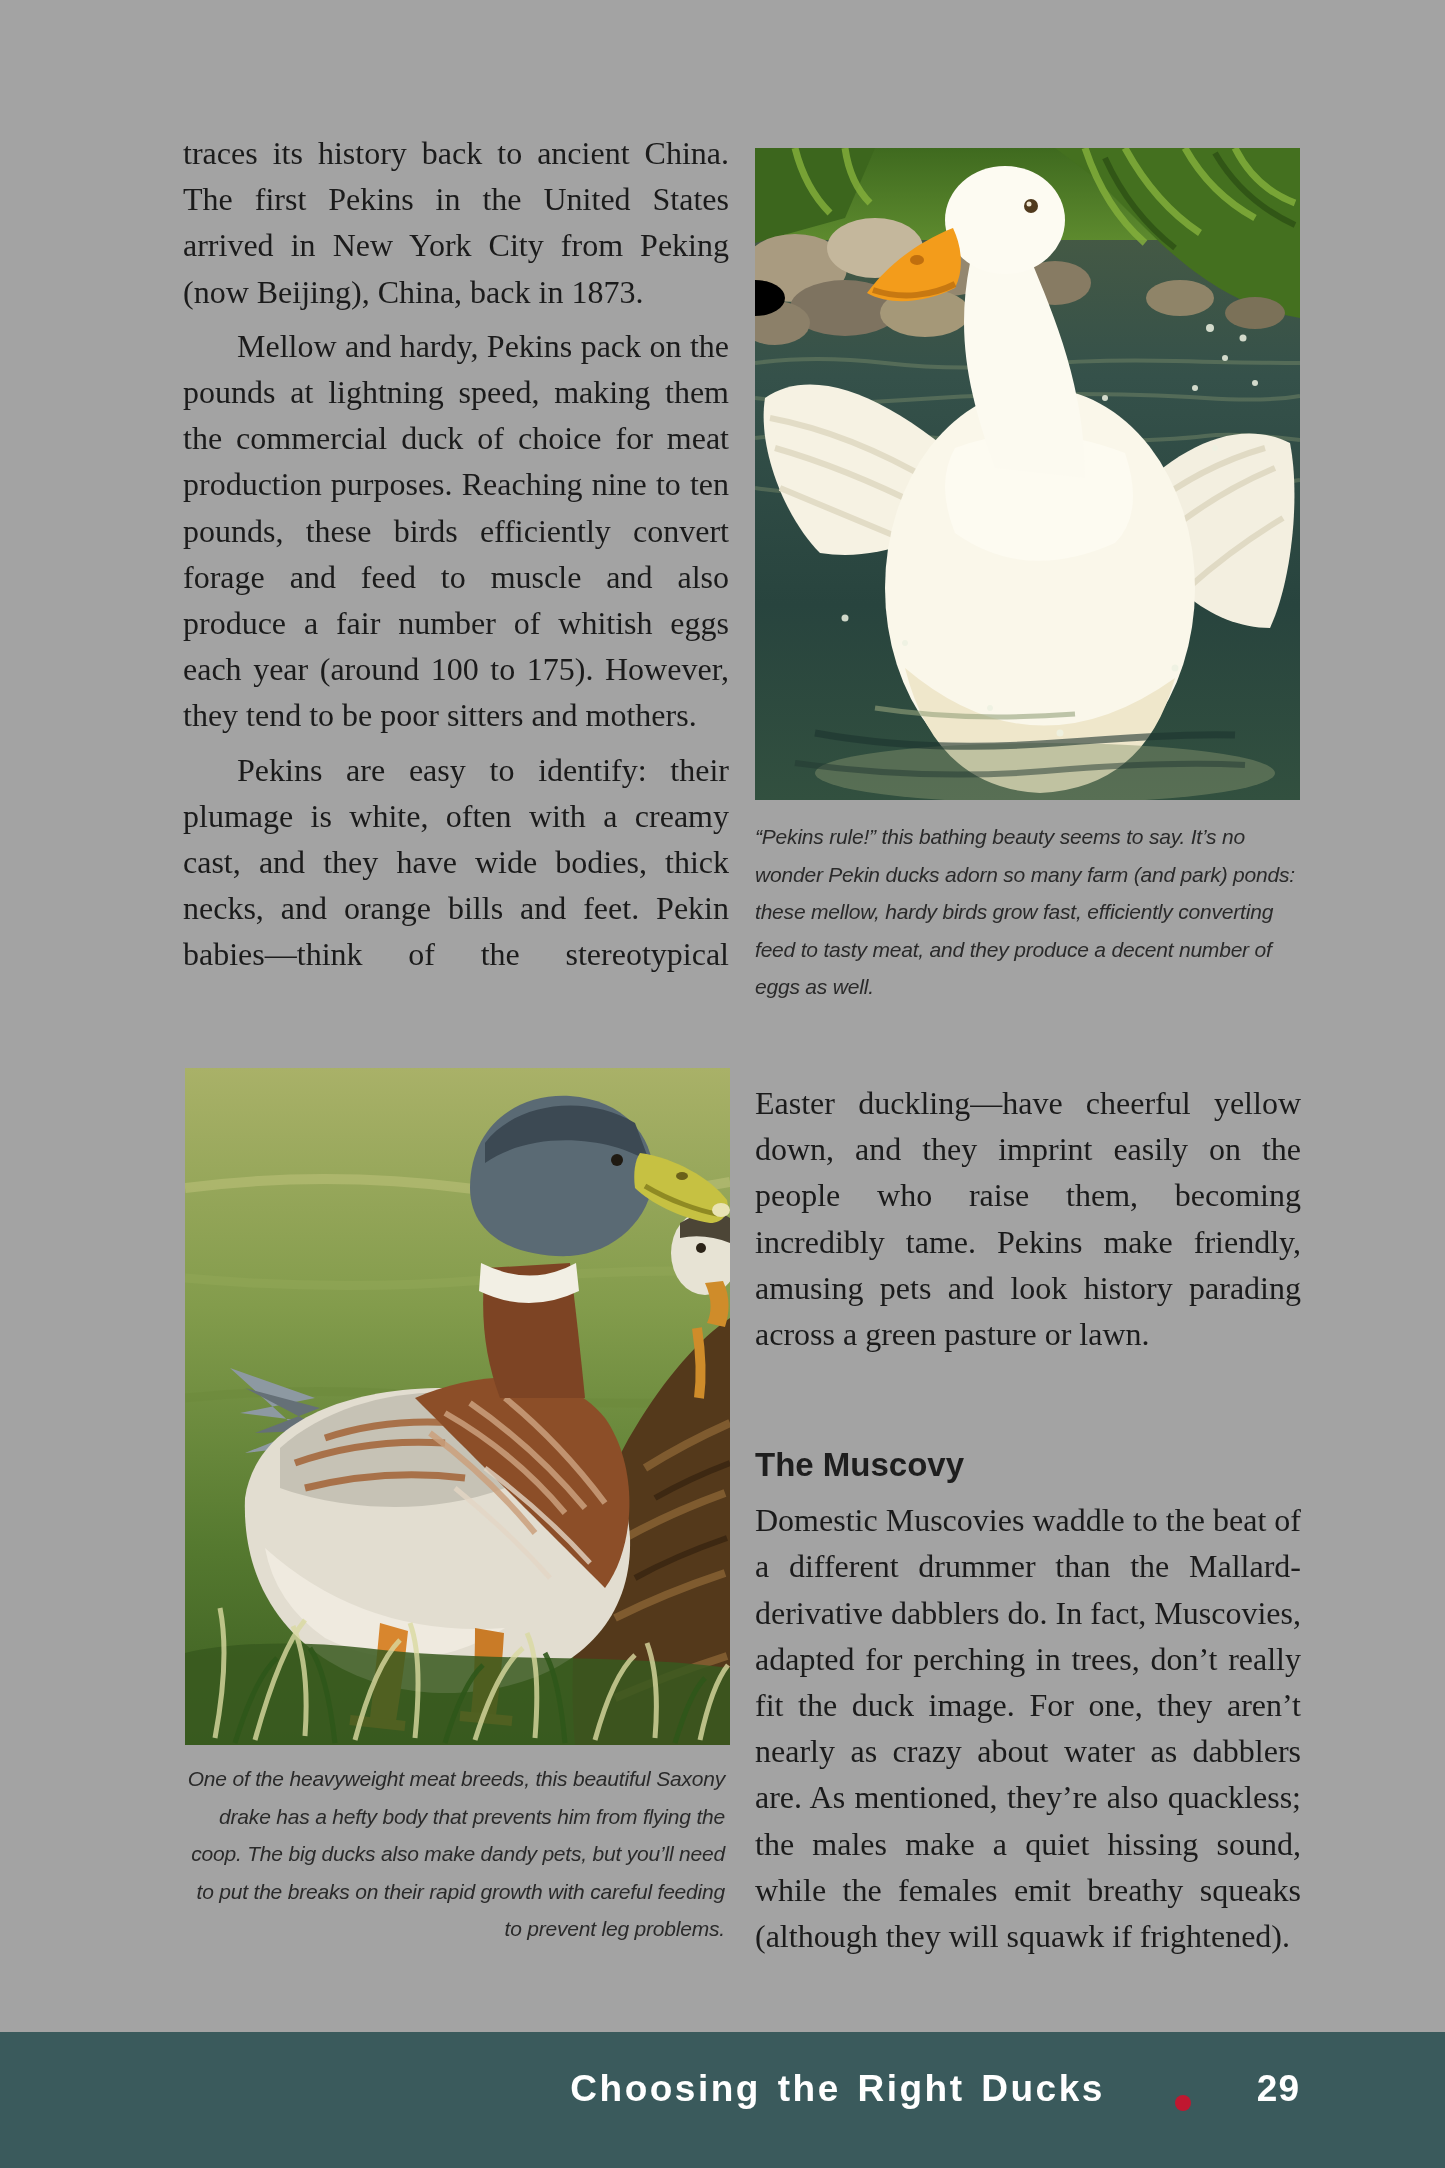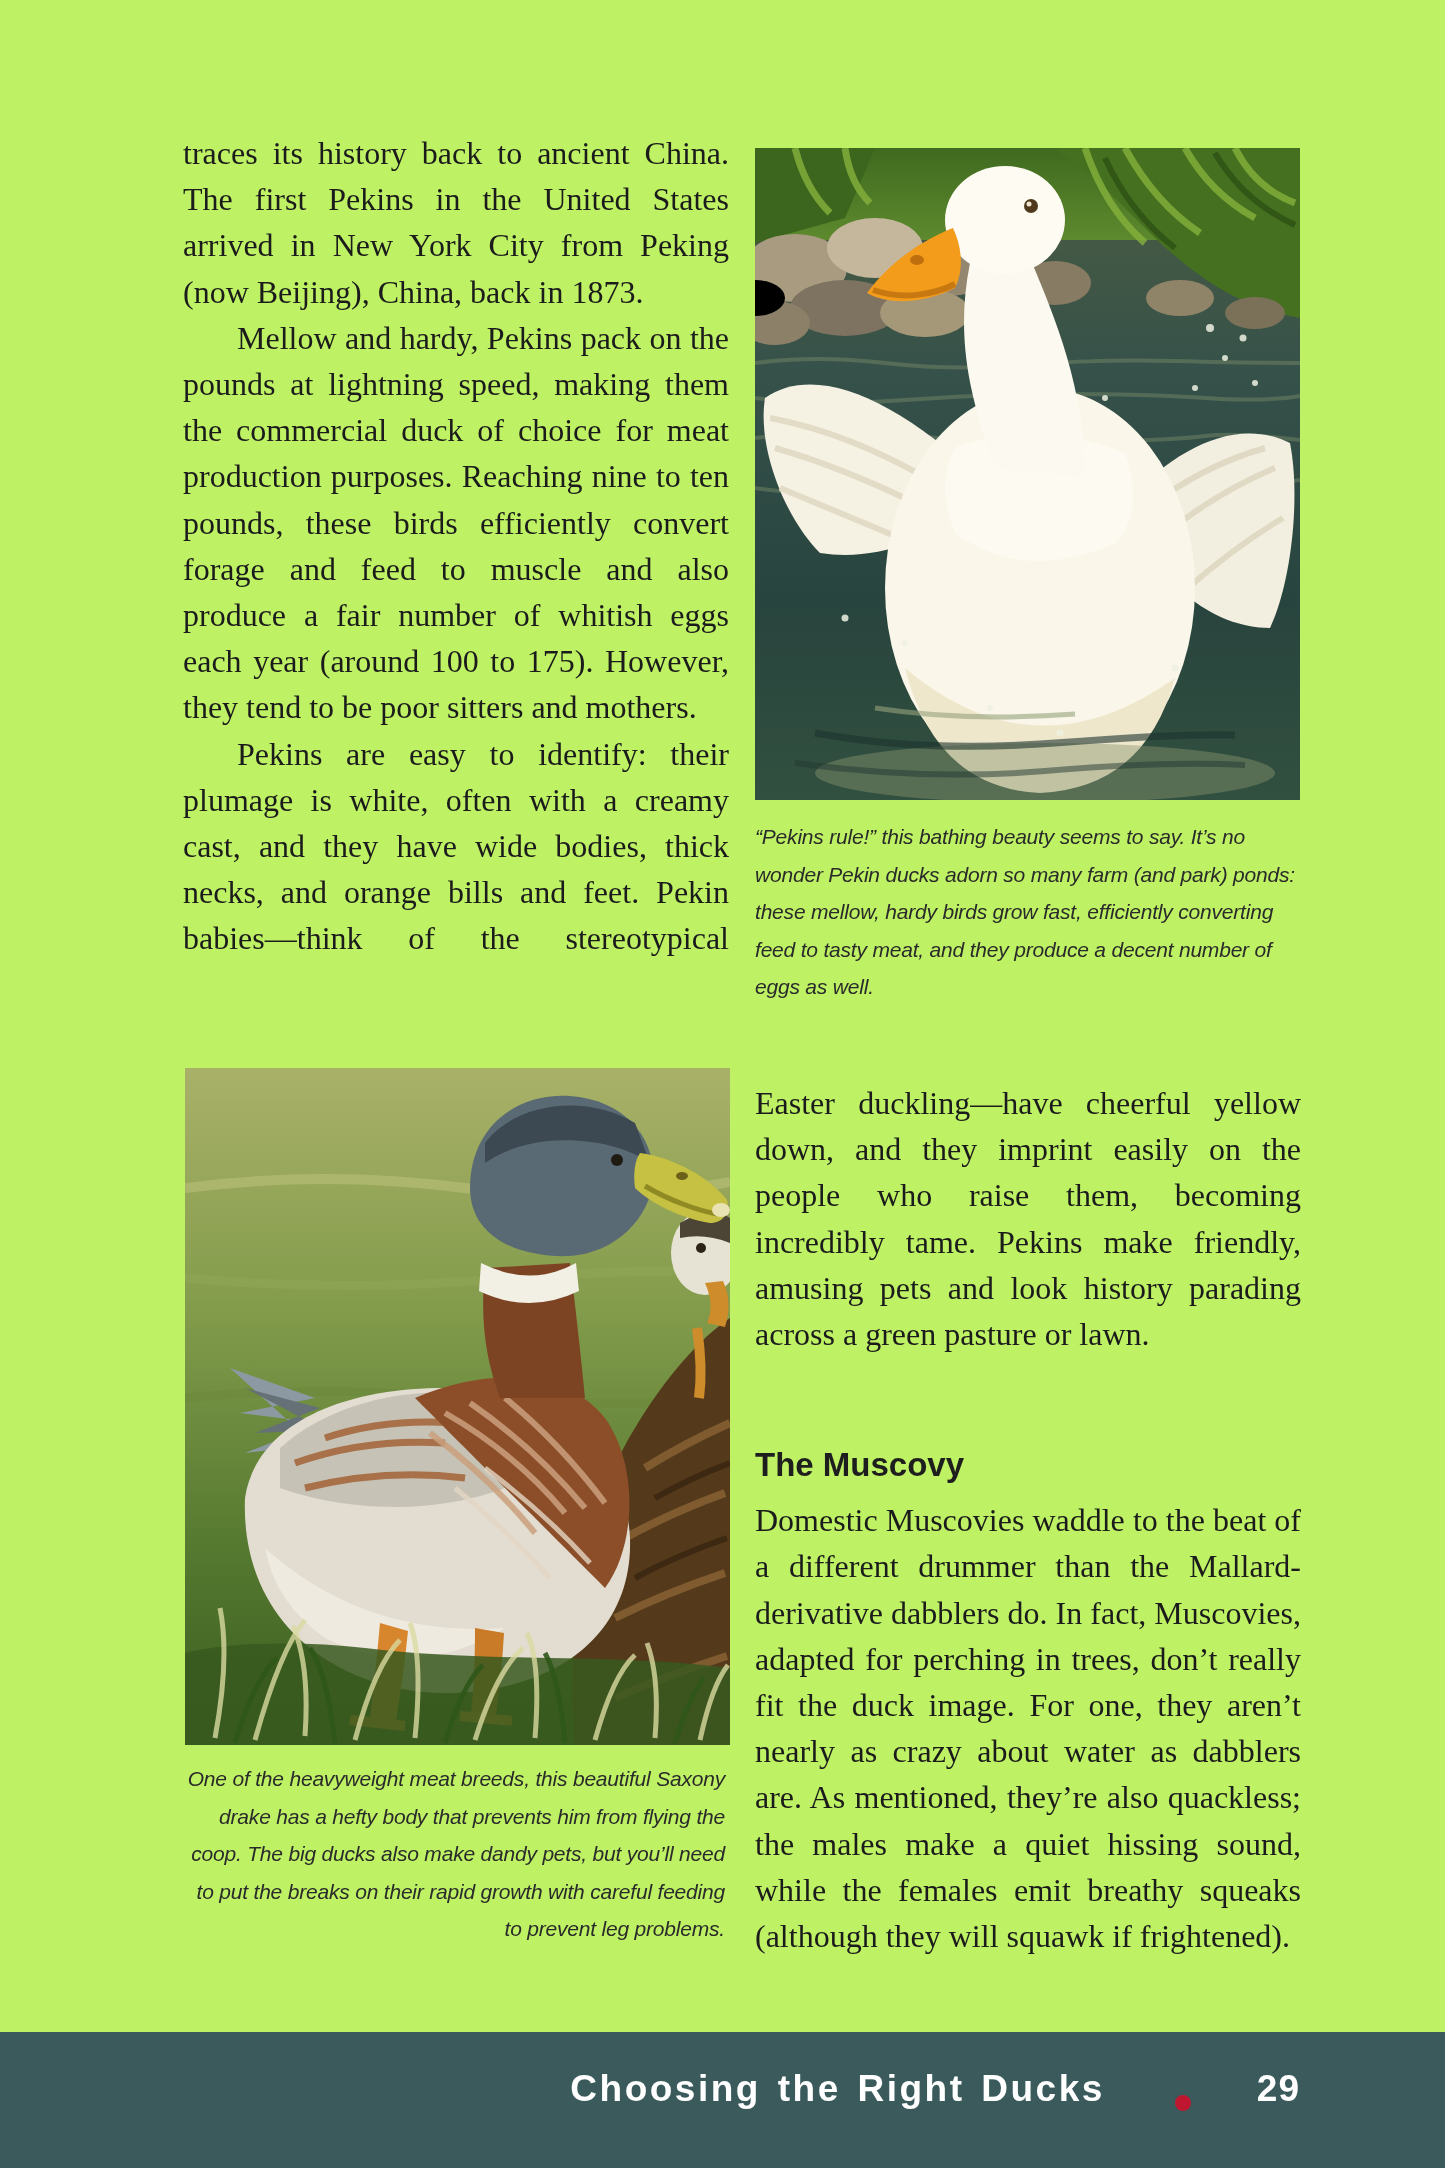--- a/index.html
+++ b/index.html
@@ -1,22 +1,22 @@
 <!DOCTYPE html>
 <html><head>
 <meta charset="utf-8">
 <style>
   html,body{margin:0;padding:0;background:#ffffff;}
-  #page{position:relative;width:1445px;height:2168px;background:#bef264;overflow:hidden;
+  #page{position:relative;width:1445px;height:2168px;background:#a3a3a3;overflow:hidden;
         font-family:"Liberation Serif", serif;color:#1b1b1b;}
 
   
   .bodytext{font-size:32px;line-height:46.2px;text-align:justify;color:#1b1b1b;}
   .bodytext p{margin:0;}
-  .bodytext p.indent{text-indent:54px;}
+  .bodytext p.indent{text-indent:54px;margin-top:8px;}
   .bodytext p.cont-end{text-align-last:justify;}
 
   #col1-text{position:absolute;left:183px;top:130px;width:546px;}
   #col2-block{position:absolute;left:755px;top:1080px;width:546px;}
 
   
   .photo{position:absolute;overflow:hidden;}
   .photo svg{display:block;width:100%;height:100%;}
   #pekin-photo{left:755px;top:148px;width:545px;height:652px;}
   #saxony-photo{left:185px;top:1068px;width:545px;height:677px;}

